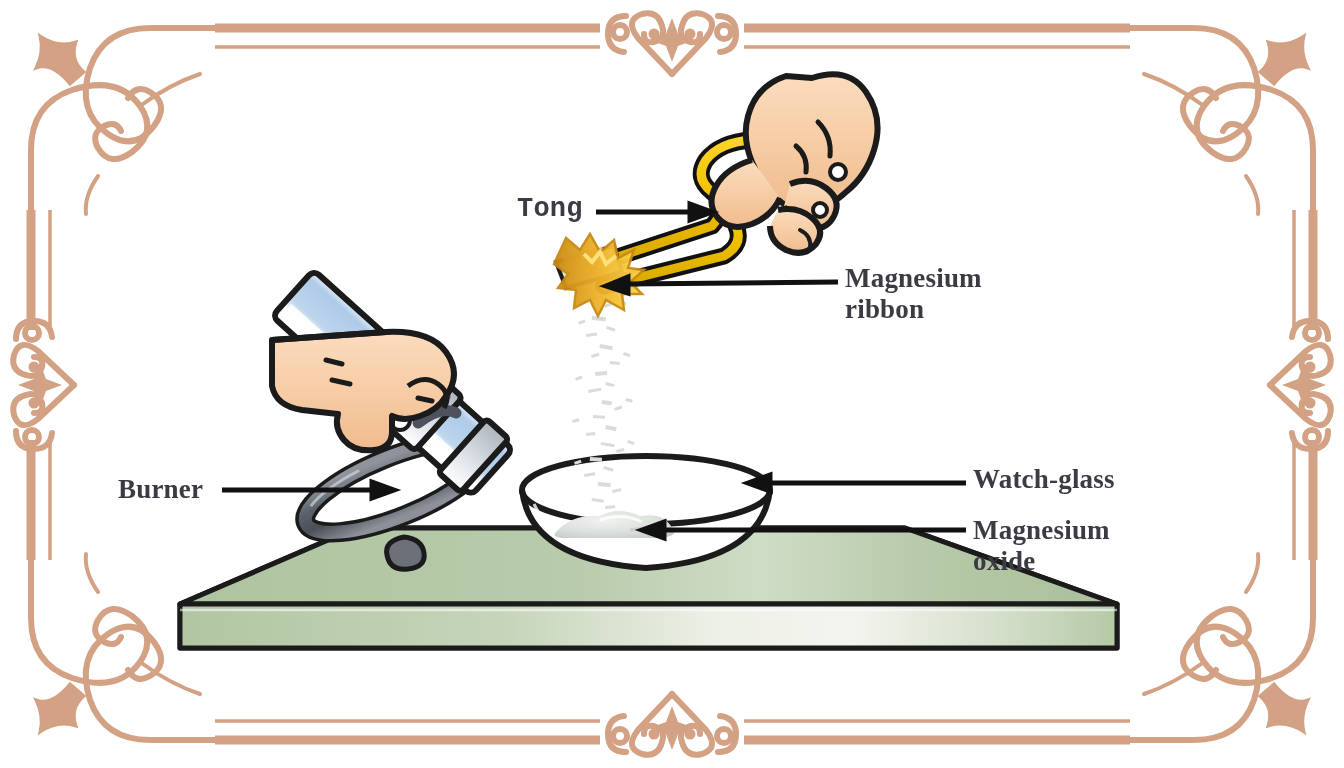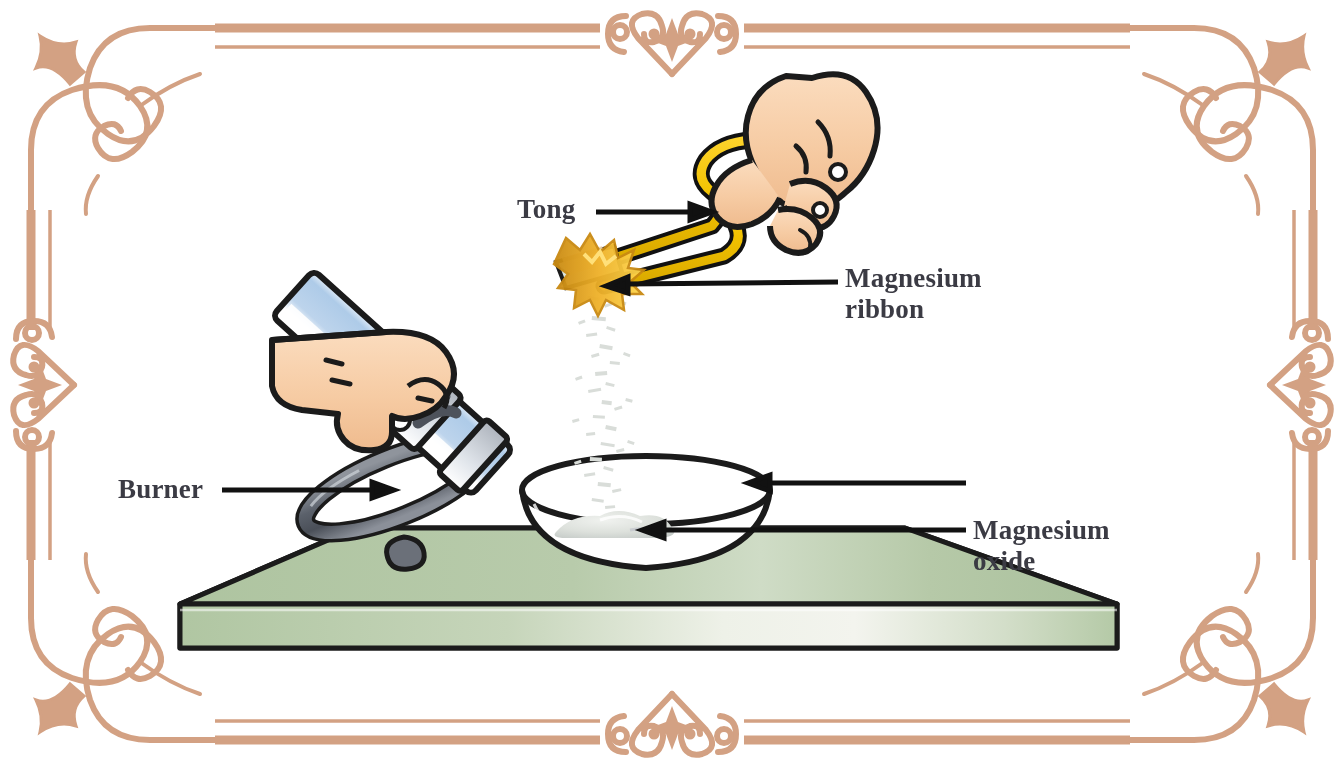--- a/index.html
+++ b/index.html
@@ -8,21 +8,21 @@
     font-family:"Liberation Serif",serif;overflow:hidden;
   }
   #stage{position:relative;width:1344px;height:768px;background:#fff;}
   #art{position:absolute;left:0;top:0;width:1344px;height:768px;}
   .lbl{
     position:absolute;color:#3b3b44;
     font-family:"Liberation Serif",serif;
     font-size:27px;line-height:31px;font-weight:700;
     letter-spacing:.2px;white-space:pre-line;
   }
-  #lb-tong{left:517px;top:194px;}
+  #lb-tong{left:517px;top:194px;font-family:Liberation Mono, monospace;}
   #lb-mgribbon{left:845px;top:263px;}
   #lb-burner{left:118px;top:474px;text-align:center;}
   #lb-watchglass{left:973px;top:464px;}
   #lb-mgoxide{left:973px;top:515px;}
 </style>
 </head>
 <body>
 
 <div id="stage">
 
@@ -349,16 +349,17 @@
         <line x1="966" y1="530" x2="662" y2="530"></line>
         <path d="M642 530 L664 522 L664 538 Z"></path>
       </g>
     </g>
   </svg>
 
   <div class="lbl" id="lb-tong">Tong</div>
   <div class="lbl" id="lb-mgribbon">Magnesium
 ribbon</div>
   <div class="lbl" id="lb-burner">Burner</div>
+  <div class="lbl" id="lb-watchglass">Watch-glass</div>
   <div class="lbl" id="lb-mgoxide">Magnesium
 oxide</div>
 
 </div>
 
 </body></html>

